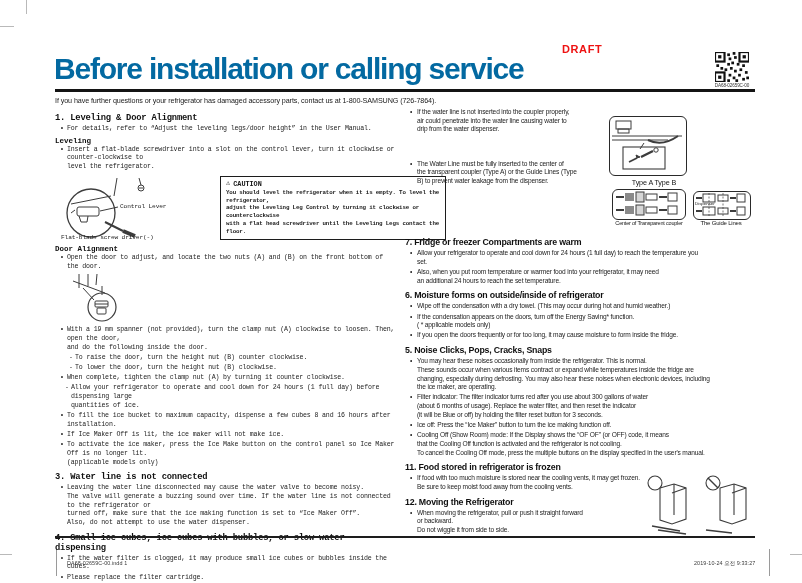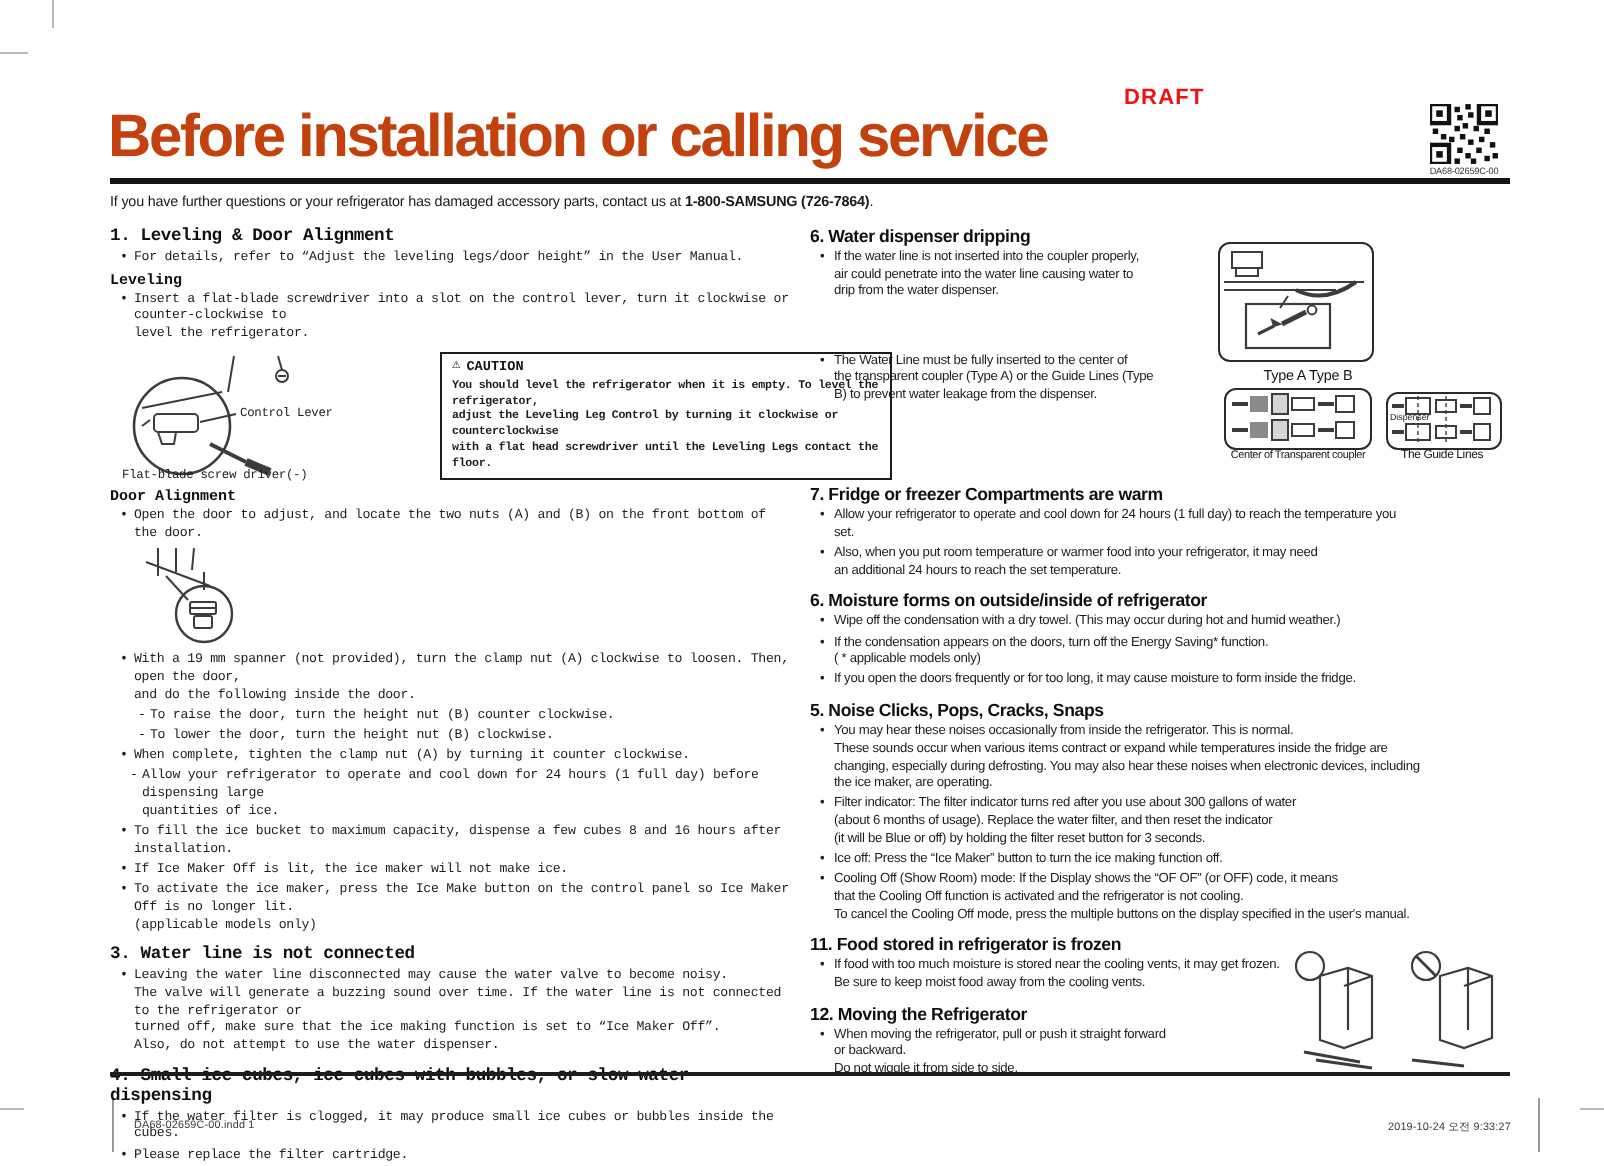--- a/index.html
+++ b/index.html
@@ -6,26 +6,26 @@
   body{
     width:802px;height:583px;position:relative;overflow:hidden;
     background:#ffffff;color:#151515;
     font-family:"Liberation Sans", sans-serif;
     -webkit-font-smoothing:antialiased;
   }
   
   .mark{position:absolute;background:#b9b9b9;}
   
   .draft{position:absolute;left:562px;top:43px;font-size:11px;font-weight:bold;color:#ee1212;letter-spacing:0.6px;}
-  .page-title{position:absolute;left:54px;top:52px;font-size:30px;font-weight:bold;color:#c2410c;letter-spacing:-1.2px;white-space:nowrap;}
+  .page-title{position:absolute;left:54px;top:52px;font-size:30px;font-weight:bold;color:#0369a1;letter-spacing:-1.2px;white-space:nowrap;}
   .title-rule{position:absolute;left:55px;top:89px;width:700px;height:3px;background:#141414;}
   .qr-wrap{position:absolute;left:711px;top:52px;width:42px;text-align:center;}
   .qr-label{font-size:4.6px;color:#333;margin-top:1px;letter-spacing:-0.1px;}
   .intro{position:absolute;left:55px;top:96px;font-size:7.2px;color:#1a1a1a;letter-spacing:-0.1px;}
-  .intro b{font-weight:bold;}
+  .intro b{font-weight:normal;}
   
   .col{position:absolute;top:108px;}
   .col-left{left:55px;width:340px;font-family:Liberation Mono, monospace;}
   .col-right{left:405px;width:352px;}
   .sec-title{font-size:8.8px;font-weight:bold;letter-spacing:-0.2px;margin:5px 0 2px 0;color:#101010;}
   .sub-title{font-size:7.5px;font-weight:bold;margin:3px 0 1px 0;color:#101010;}
   .b{display:flex;font-size:6.6px;line-height:1.32;letter-spacing:-0.15px;margin:0 0 1.5px 5px;color:#1c1c1c;}
   .b .m{flex:none;width:7px;}
   .b .t{white-space:pre-line;}
   .b.dash{margin-left:14px;}
@@ -240,21 +240,20 @@
   <div class="b">
       <span class="m">•</span>
       <span class="t">The first glass of water may not be cold enough because the stored water in the water tank has not cooled
 completely.  Dispense several glasses of water until the water is cool enough.</span>
     </div>
 </div>
 
 <div class="col col-right">
 
   <div class="s6">
-    <div class="sec-title">6. Water dispenser dripping</div>
     <div class="b">
         <span class="m">•</span>
         <span class="t">If the water line is not inserted into the coupler properly,
 air could penetrate into the water line causing water to
 drip from the water dispenser.</span>
       </div>
     <div class="s6-spacer"></div>
     <div class="b">
         <span class="m">•</span>
         <span class="t">The Water Line must be fully inserted to the center of

